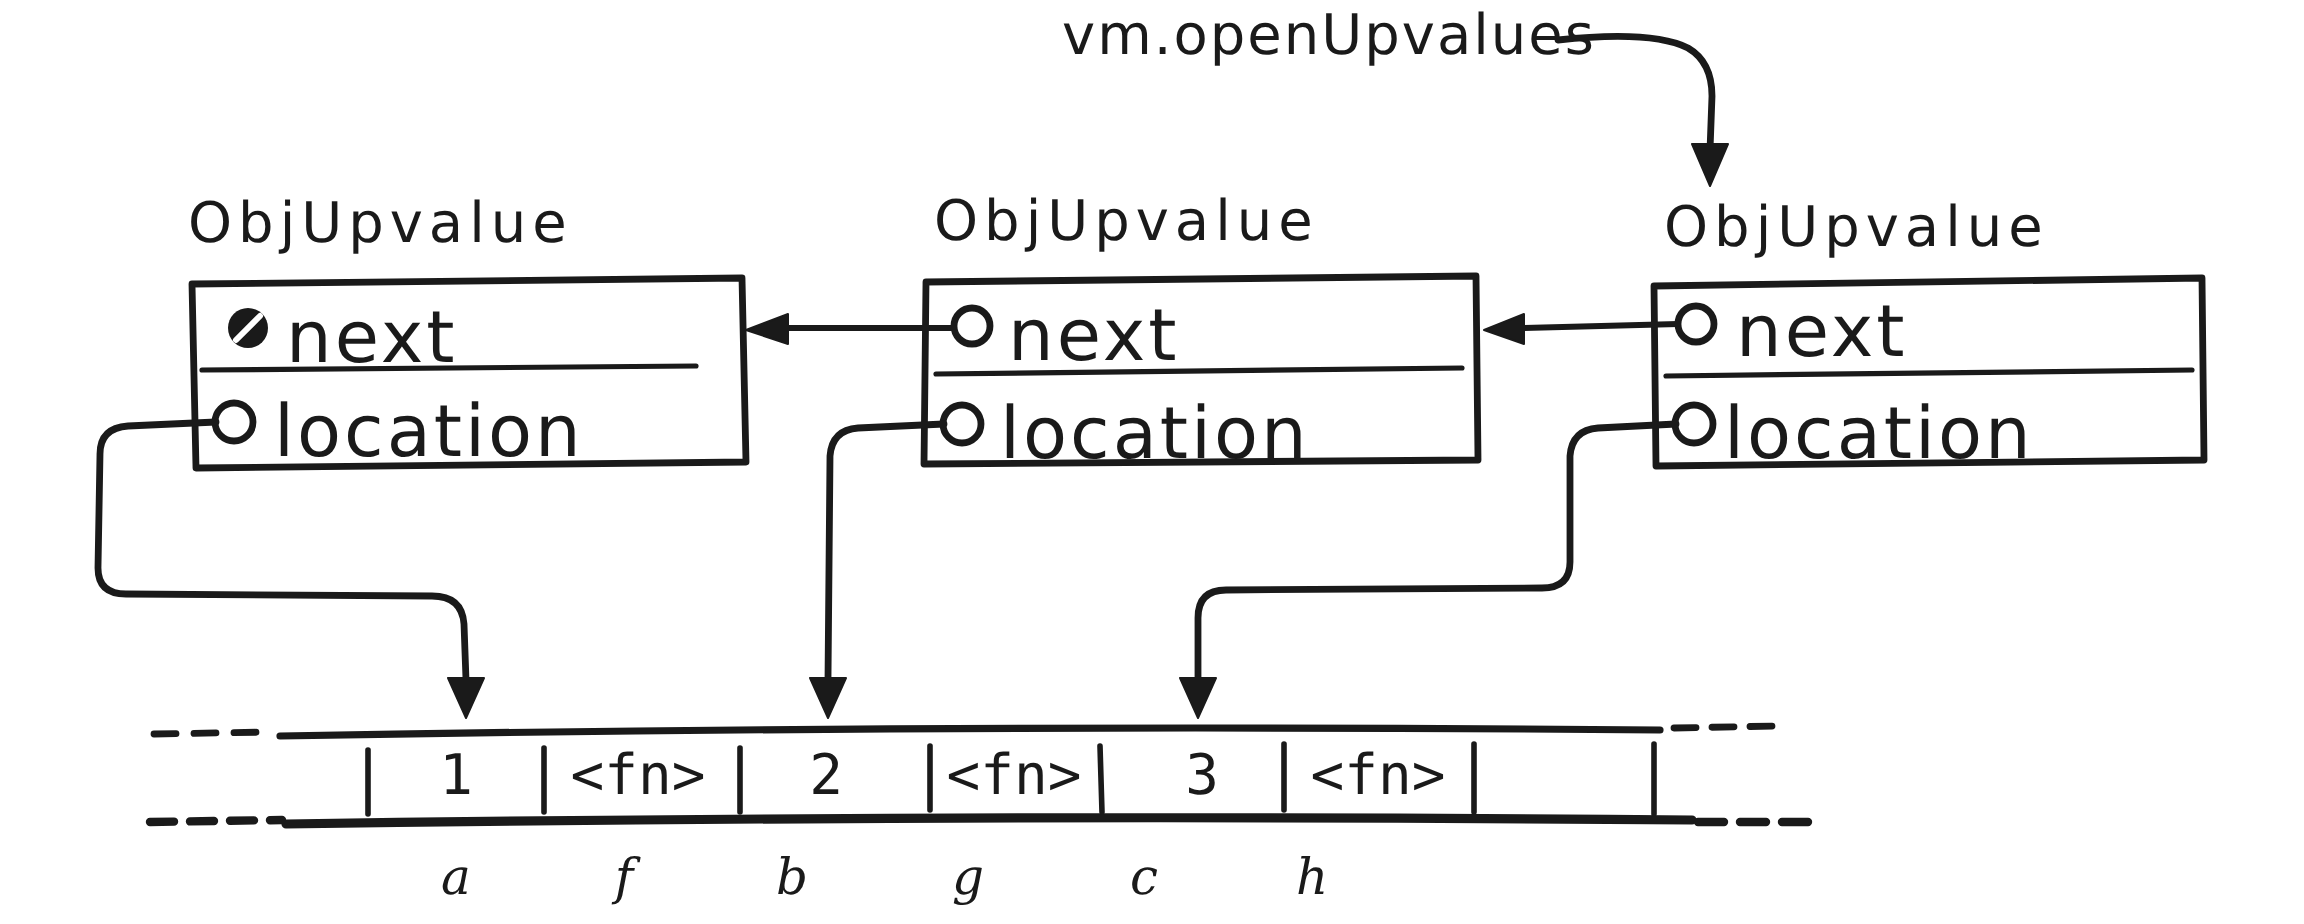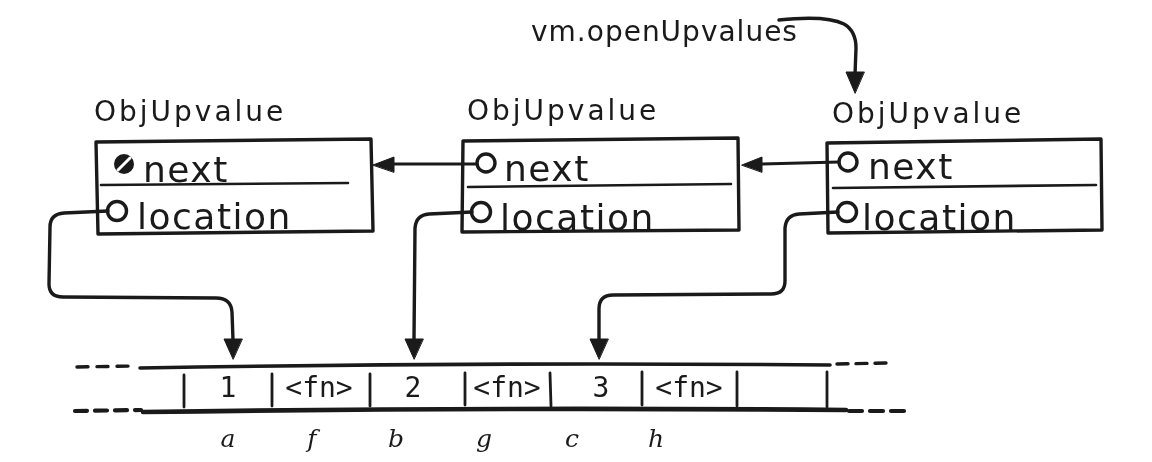--- a/index.html
+++ b/index.html
@@ -6,21 +6,21 @@
   .canvas{
     position:relative;
     width:1152px;height:462px;
     background:#ffffff;
     overflow:hidden;
     font-family:"DejaVu Sans",sans-serif;
     color:#1a1a1a;
   }
   .canvas svg{position:absolute;left:0;top:0;}
   .txt{position:absolute;white-space:nowrap;line-height:1.15;}
-  .pointer-label{left:531px;top:16px;font-size:28px;letter-spacing:1px;}
+  .pointer-label{left:531px;top:2px;font-size:28px;letter-spacing:1px;}
   .box-title{font-size:28px;letter-spacing:3px;}
   .t1{left:94px;top:96px;}
   .t2{left:467px;top:95px;}
   .t3{left:832px;top:98px;}
   .field{font-size:36px;letter-spacing:1.5px;}
   .f1n{left:143px;top:149px;}
   .f1l{left:137px;top:196px;}
   .f2n{left:504px;top:148px;}
   .f2l{left:500px;top:197px;}
   .f3n{left:868px;top:146px;}

